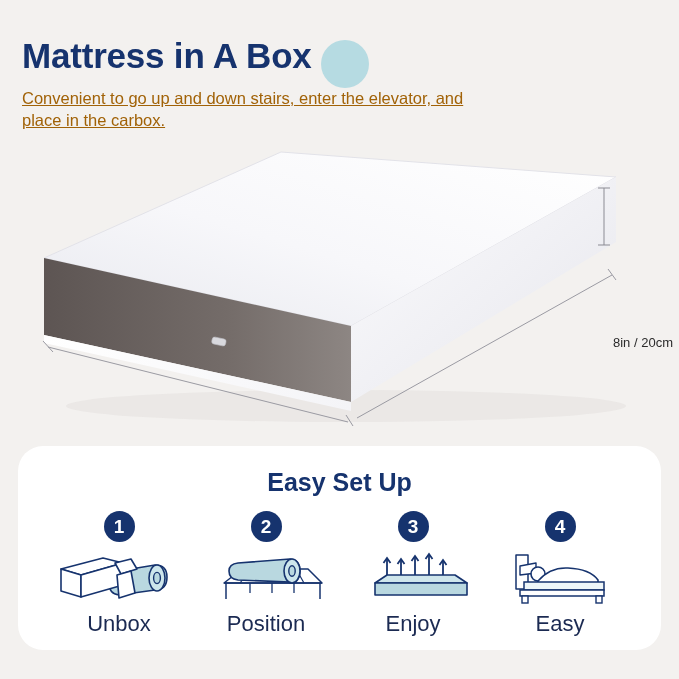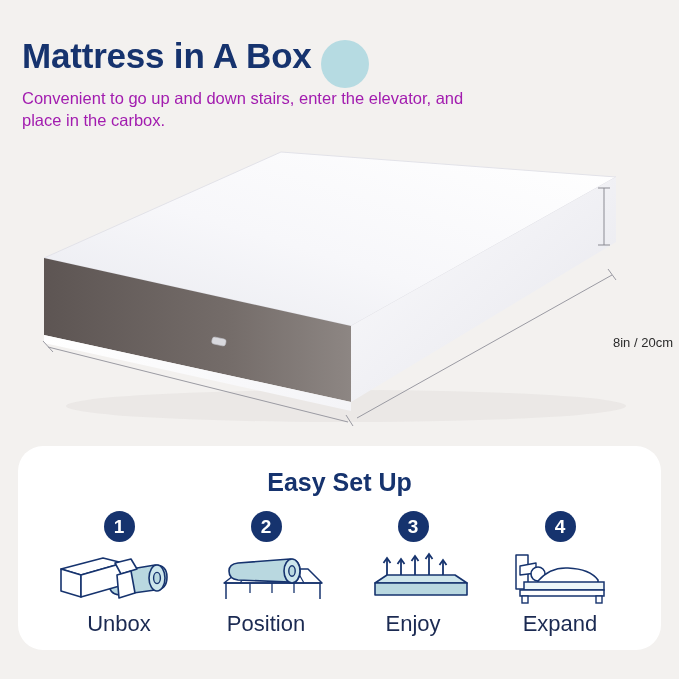--- a/index.html
+++ b/index.html
@@ -44,22 +44,23 @@
     line-height: 44px;
     font-weight: bold;
     color: #16336e;
     letter-spacing: -0.2px;
     white-space: nowrap;
   }
   .subtitle {
     margin: 9px 0 0 0;
     font-size: 16.5px;
     line-height: 22px;
-    color: #a21caf;
+    color: #a16207;
     max-width: 470px;
+    text-decoration: underline;
   }
 
   
   .hero {
     position: absolute;
     left: 16px;
     top: 130px;
     width: 679px;
     height: 310px;
   }
@@ -303,17 +304,17 @@
           <path d="M40 32 Q52 18 70 19 Q92 20 100 31 L100 34 L40 34 Z" fill="#ffffff" stroke="#16336e" stroke-width="1.6" stroke-linejoin="round"></path>
 
           <rect x="26" y="33" width="80" height="8" fill="#eef6f8" stroke="#16336e" stroke-width="1.5"></rect>
 
           <rect x="22" y="41" width="84" height="6" fill="#ffffff" stroke="#16336e" stroke-width="1.5"></rect>
 
           <rect x="24" y="47" width="6" height="7" fill="#ffffff" stroke="#16336e" stroke-width="1.4"></rect>
           <rect x="98" y="47" width="6" height="7" fill="#ffffff" stroke="#16336e" stroke-width="1.4"></rect>
         </svg>
       </div>
-      <div class="step-label">Expand</div>
+      <div class="step-label">Easy</div>
     </div>
 
   </div>
 </div>
 
 </body></html>

